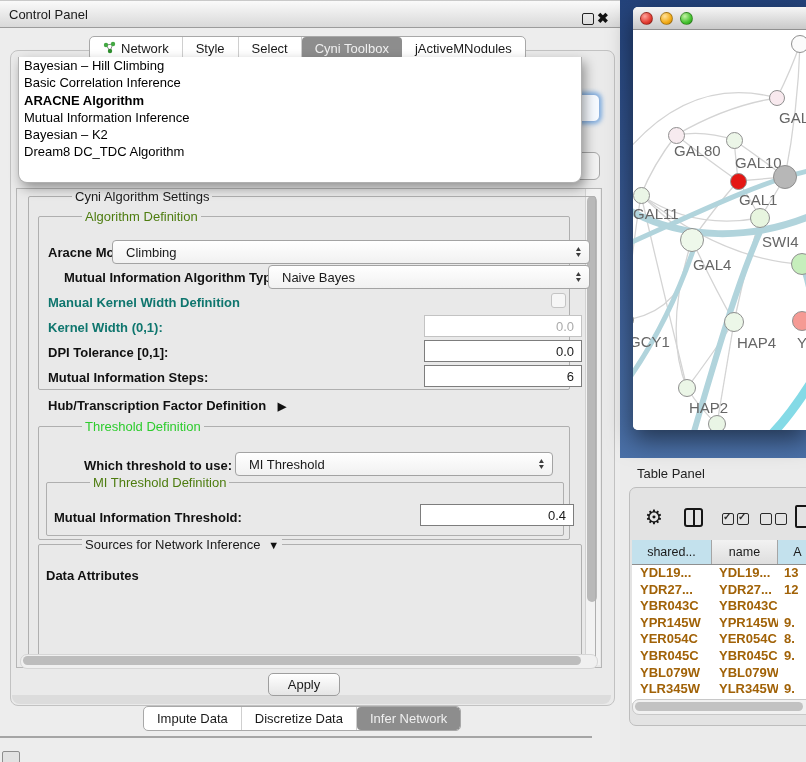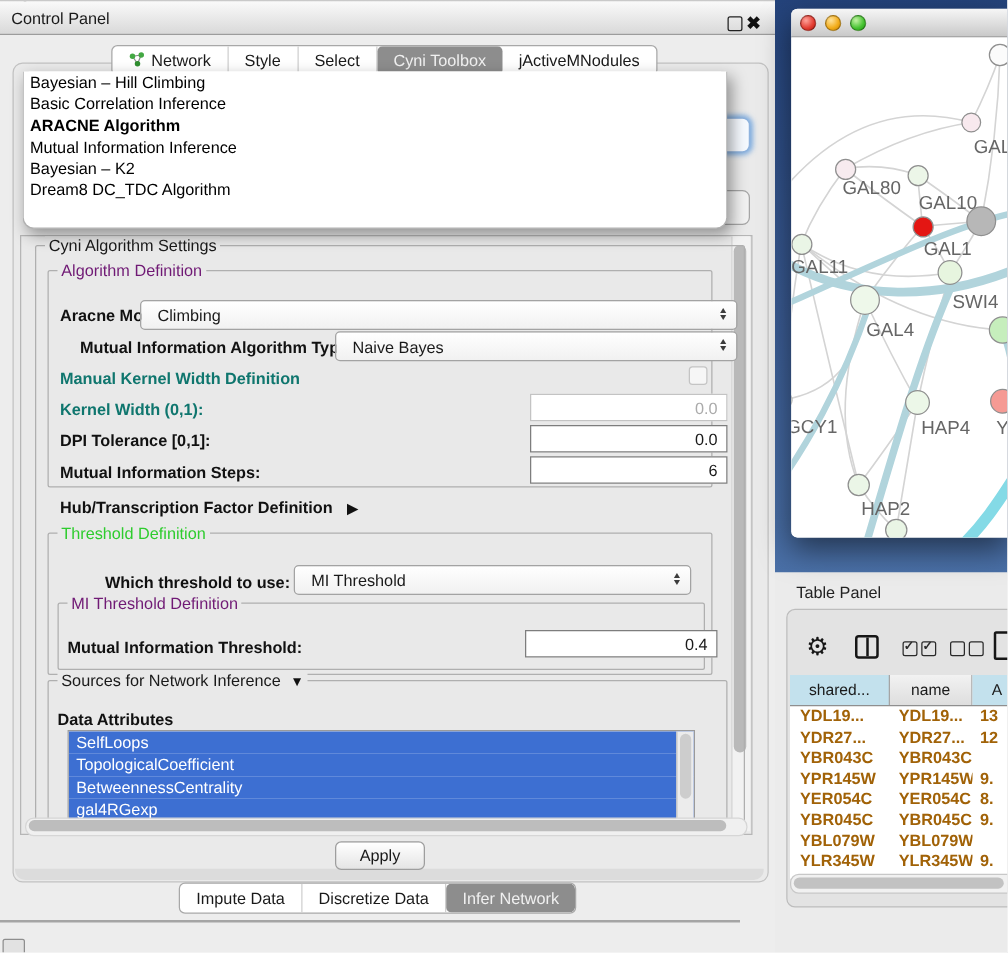--- a/index.html
+++ b/index.html
@@ -33,22 +33,22 @@
   .popup .item{font-size:13px;line-height:17.3px;padding-left:5px;color:#000;}
   .popup .item.bold{font-weight:bold;}
 
   .peek1{left:552px;top:94px;width:46px;height:26px;border:1px solid #8fb3de;border-radius:6px;
     background:#f6faff;box-shadow:0 0 4px 2px rgba(92,152,219,.75);z-index:5;}
   .peek2{left:548px;top:152px;width:50px;height:26px;border:1px solid #a6a6a6;border-radius:6px;background:#f2f2f2;z-index:5;}
 
   
   .scrollpane{left:16px;top:188px;width:584px;height:478px;border:1px solid #b6b6b6;background:#e9e9e9;}
   .group{border:1px solid #afafaf;border-radius:2px;}
-  .glabel{position:absolute;background:#e9e9e9;padding:0 3px;font-size:13px;white-space:nowrap;z-index:2;}
-  .blue{color:#701a75;}
+  .glabel{position:absolute;background:#e9e9e9;padding:0 3px;font-size:13px;white-space:nowrap;z-index:2;margin-left:36px;}
+  .blue{color:#4d7c0f;}
   .green{color:#2ecc2e;}
   .lbl{position:absolute;font-size:13px;font-weight:bold;color:#111;white-space:nowrap;}
   .lbl.dis{color:#0f766e;}
   .combo{position:absolute;background:linear-gradient(#ffffff,#f1f1f1);border:1px solid #a3a3a3;
     border-radius:4px;height:22px;display:flex;align-items:center;padding:0 7px 0 13px;font-size:13px;}
   .combo .arr{margin-left:auto;display:flex;flex-direction:column;align-items:center;color:#3c3c3c;
     font-size:7px;line-height:6px;transform:scaleX(1.2);}
   .tfield{position:absolute;background:#fff;border:1px solid #7d7d7d;height:20px;font-size:13px;
     display:flex;align-items:center;justify-content:flex-end;padding:0 7px;}
   .tfield.dis{border-color:#c3c3c3;color:#ababab;}
@@ -235,31 +235,20 @@
   <div class="tfield" style="left:420px;top:504px;width:138px;">
     <span>0.4</span>
   </div>
 
   <div class="abs group" style="left:38px;top:544px;width:542px;height:114px;"></div>
   <div class="glabel" style="left:46px;top:537px;">
     <span>Sources for Network Inference</span>
     <span class="tri" style="margin-left:4px;">▼</span>
   </div>
   <div class="lbl" style="left:46px;top:568px;">Data Attributes</div>
-  <div class="attr-list" style="left:54px;top:584px;width:500px;height:73px;">
-    <div>
-        <div class="attr-item" style="background: rgb(61, 111, 210);">SelfLoops</div>
-        <div class="attr-item" style="background: rgb(61, 111, 210);">TopologicalCoefficient</div>
-        <div class="attr-item" style="background: rgb(61, 111, 210);">BetweennessCentrality</div>
-        <div class="attr-item" style="background: rgb(61, 111, 210);">gal4RGexp</div>
-      </div>
-    <div class="list-sb-track">
-        <div class="list-sb-thumb"></div>
-      </div>
-  </div>
 
   <div class="abs hsb-track"></div>
   <div class="abs hsb-thumb"></div>
 
   <div class="abs bottom-shade"></div>
   <div class="abs btn" style="left:268px;top:673px;width:70px;height:21px;">
     <span>Apply</span>
   </div>
 
   <div class="abs tabbar" style="left:143px;top:706px;height:23px;">

